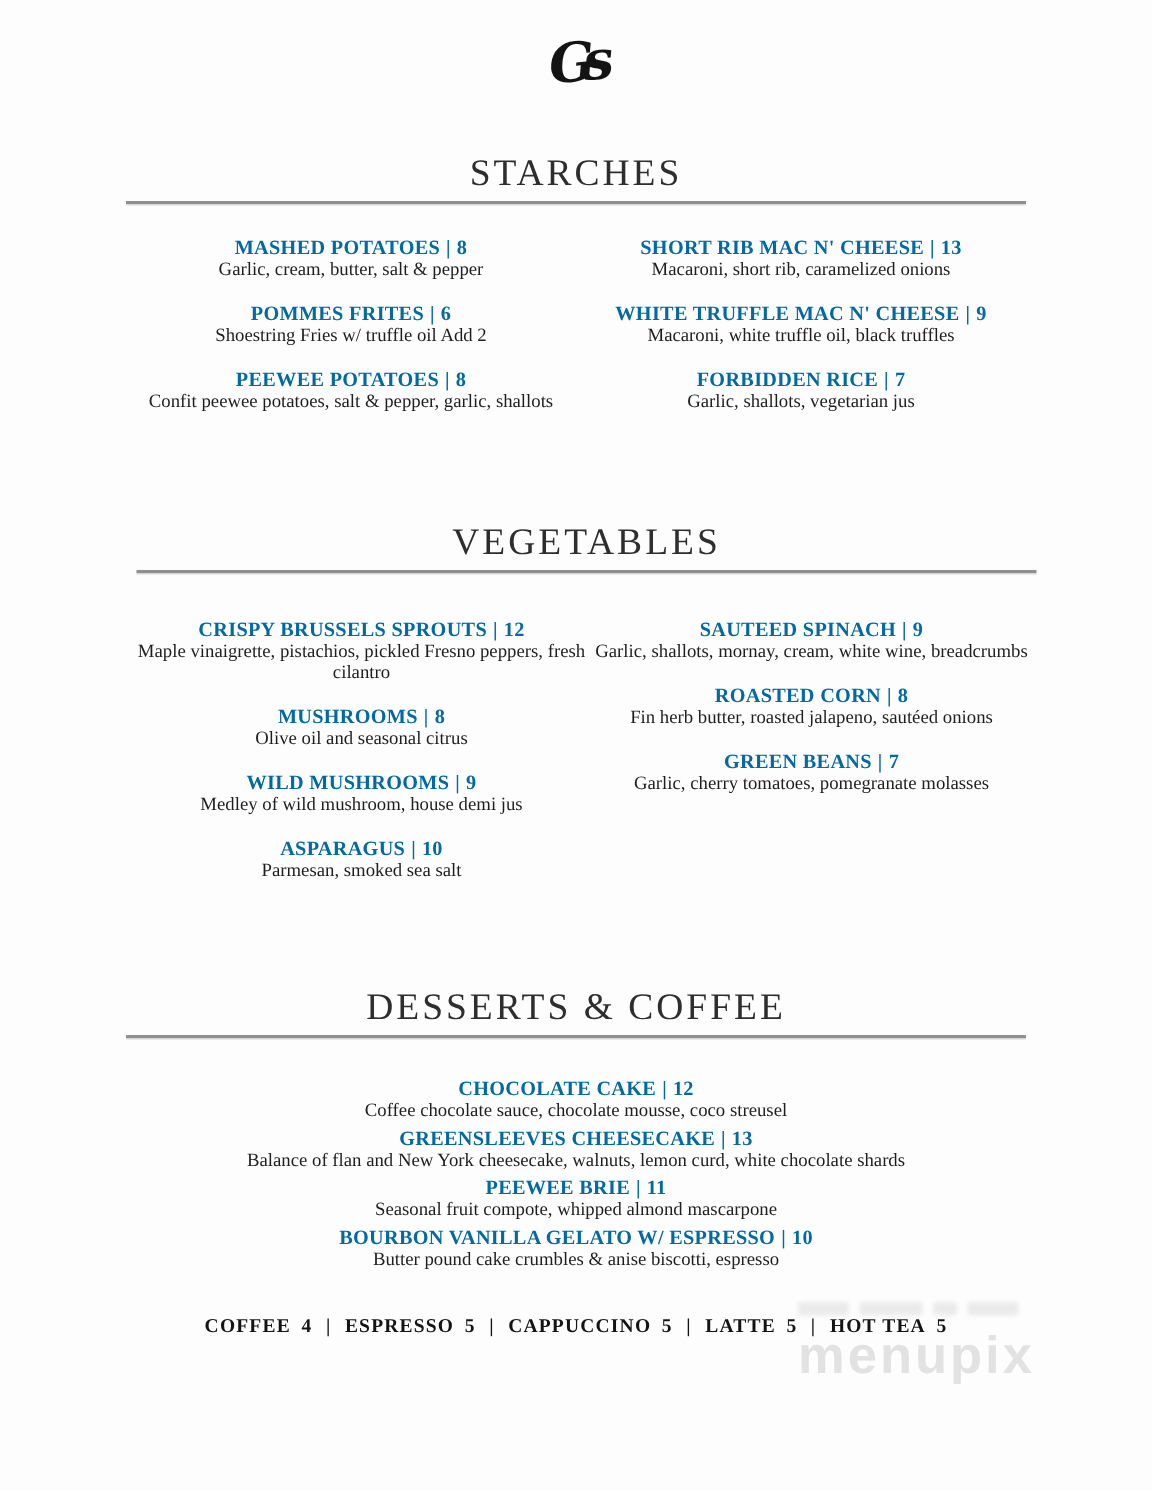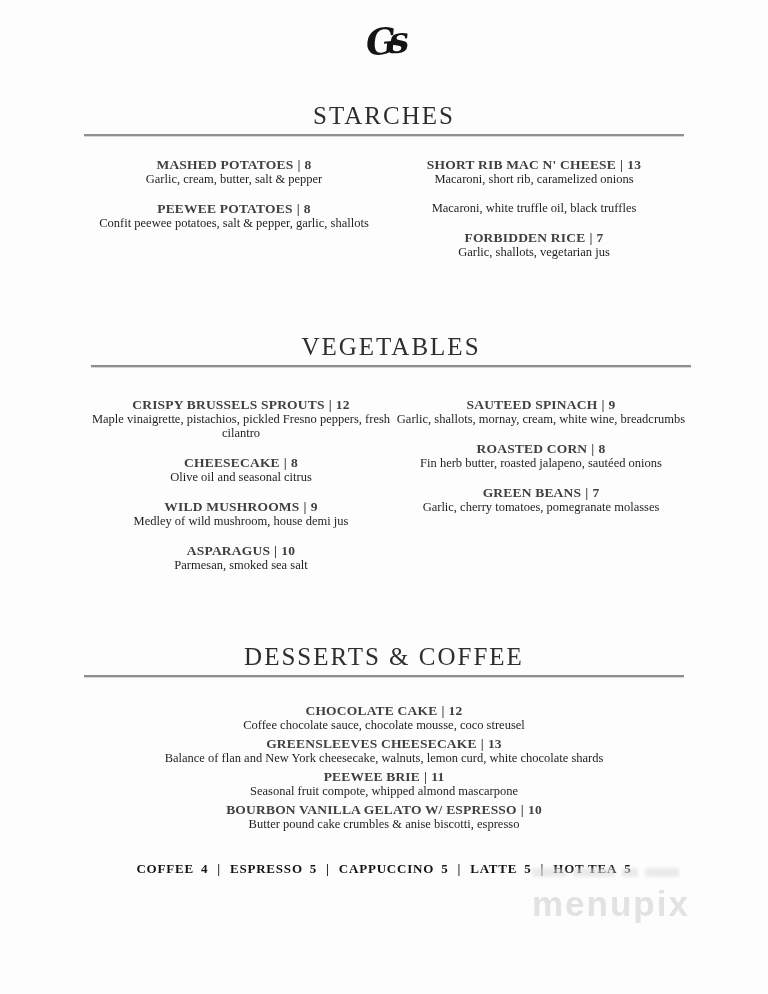--- a/index.html
+++ b/index.html
@@ -47,21 +47,21 @@
   }
   .section-vegetables .cols { margin-top: 30px; }
   .col { width: 300px; text-align: center; }
 
   .item { margin-bottom: 15px; }
   .item-title {
     font-weight: bold;
     font-size: 13.5px;
     line-height: 15px;
     letter-spacing: 0.2px;
-    color: #404040;
+    color: #0369a1;
   }
   .item-title .sep { margin: 0 4px; font-weight: bold; }
   .item-desc {
     font-size: 12.5px;
     line-height: 14px;
     color: #1e1e1e;
   }
 
   .dessert-col {
     width: 620px;
@@ -119,51 +119,56 @@
   <div class="section section-starches">
     <h2 class="section-title">STARCHES</h2>
     <div class="rule"></div>
     <div class="cols">
       <div class="col">
         <div class="item">
           <div class="item-title"><span>MASHED POTATOES</span><span class="sep">|</span><span>8</span></div>
           <div class="item-desc">Garlic, cream, butter, salt &amp; pepper</div>
         </div>
         <div class="item">
+          <div class="item-title"><span>POMMES FRITES</span><span class="sep">|</span><span>6</span></div>
+          <div class="item-desc">Shoestring Fries w/ truffle oil Add 2</div>
+        </div>
+        <div class="item">
           <div class="item-title"><span>PEEWEE POTATOES</span><span class="sep">|</span><span>8</span></div>
           <div class="item-desc">Confit peewee potatoes, salt &amp; pepper, garlic, shallots</div>
         </div>
       </div>
       <div class="col">
         <div class="item">
           <div class="item-title"><span>SHORT RIB MAC N' CHEESE</span><span class="sep">|</span><span>13</span></div>
           <div class="item-desc">Macaroni, short rib, caramelized onions</div>
         </div>
         <div class="item">
+          <div class="item-title"><span>WHITE TRUFFLE MAC N' CHEESE</span><span class="sep">|</span><span>9</span></div>
           <div class="item-desc">Macaroni, white truffle oil, black truffles</div>
         </div>
         <div class="item">
           <div class="item-title"><span>FORBIDDEN RICE</span><span class="sep">|</span><span>7</span></div>
           <div class="item-desc">Garlic, shallots, vegetarian jus</div>
         </div>
       </div>
     </div>
   </div>
 
   <div class="section section-vegetables">
     <h2 class="section-title">VEGETABLES</h2>
     <div class="rule"></div>
     <div class="cols">
       <div class="col">
         <div class="item">
           <div class="item-title"><span>CRISPY BRUSSELS SPROUTS</span><span class="sep">|</span><span>12</span></div>
           <div class="item-desc">Maple vinaigrette, pistachios, pickled Fresno peppers, fresh cilantro</div>
         </div>
         <div class="item">
-          <div class="item-title"><span>CHEESECAKE</span><span class="sep">|</span><span>8</span></div>
+          <div class="item-title"><span>MUSHROOMS</span><span class="sep">|</span><span>8</span></div>
           <div class="item-desc">Olive oil and seasonal citrus</div>
         </div>
         <div class="item">
           <div class="item-title"><span>WILD MUSHROOMS</span><span class="sep">|</span><span>9</span></div>
           <div class="item-desc">Medley of wild mushroom, house demi jus</div>
         </div>
         <div class="item">
           <div class="item-title"><span>ASPARAGUS</span><span class="sep">|</span><span>10</span></div>
           <div class="item-desc">Parmesan, smoked sea salt</div>
         </div>

